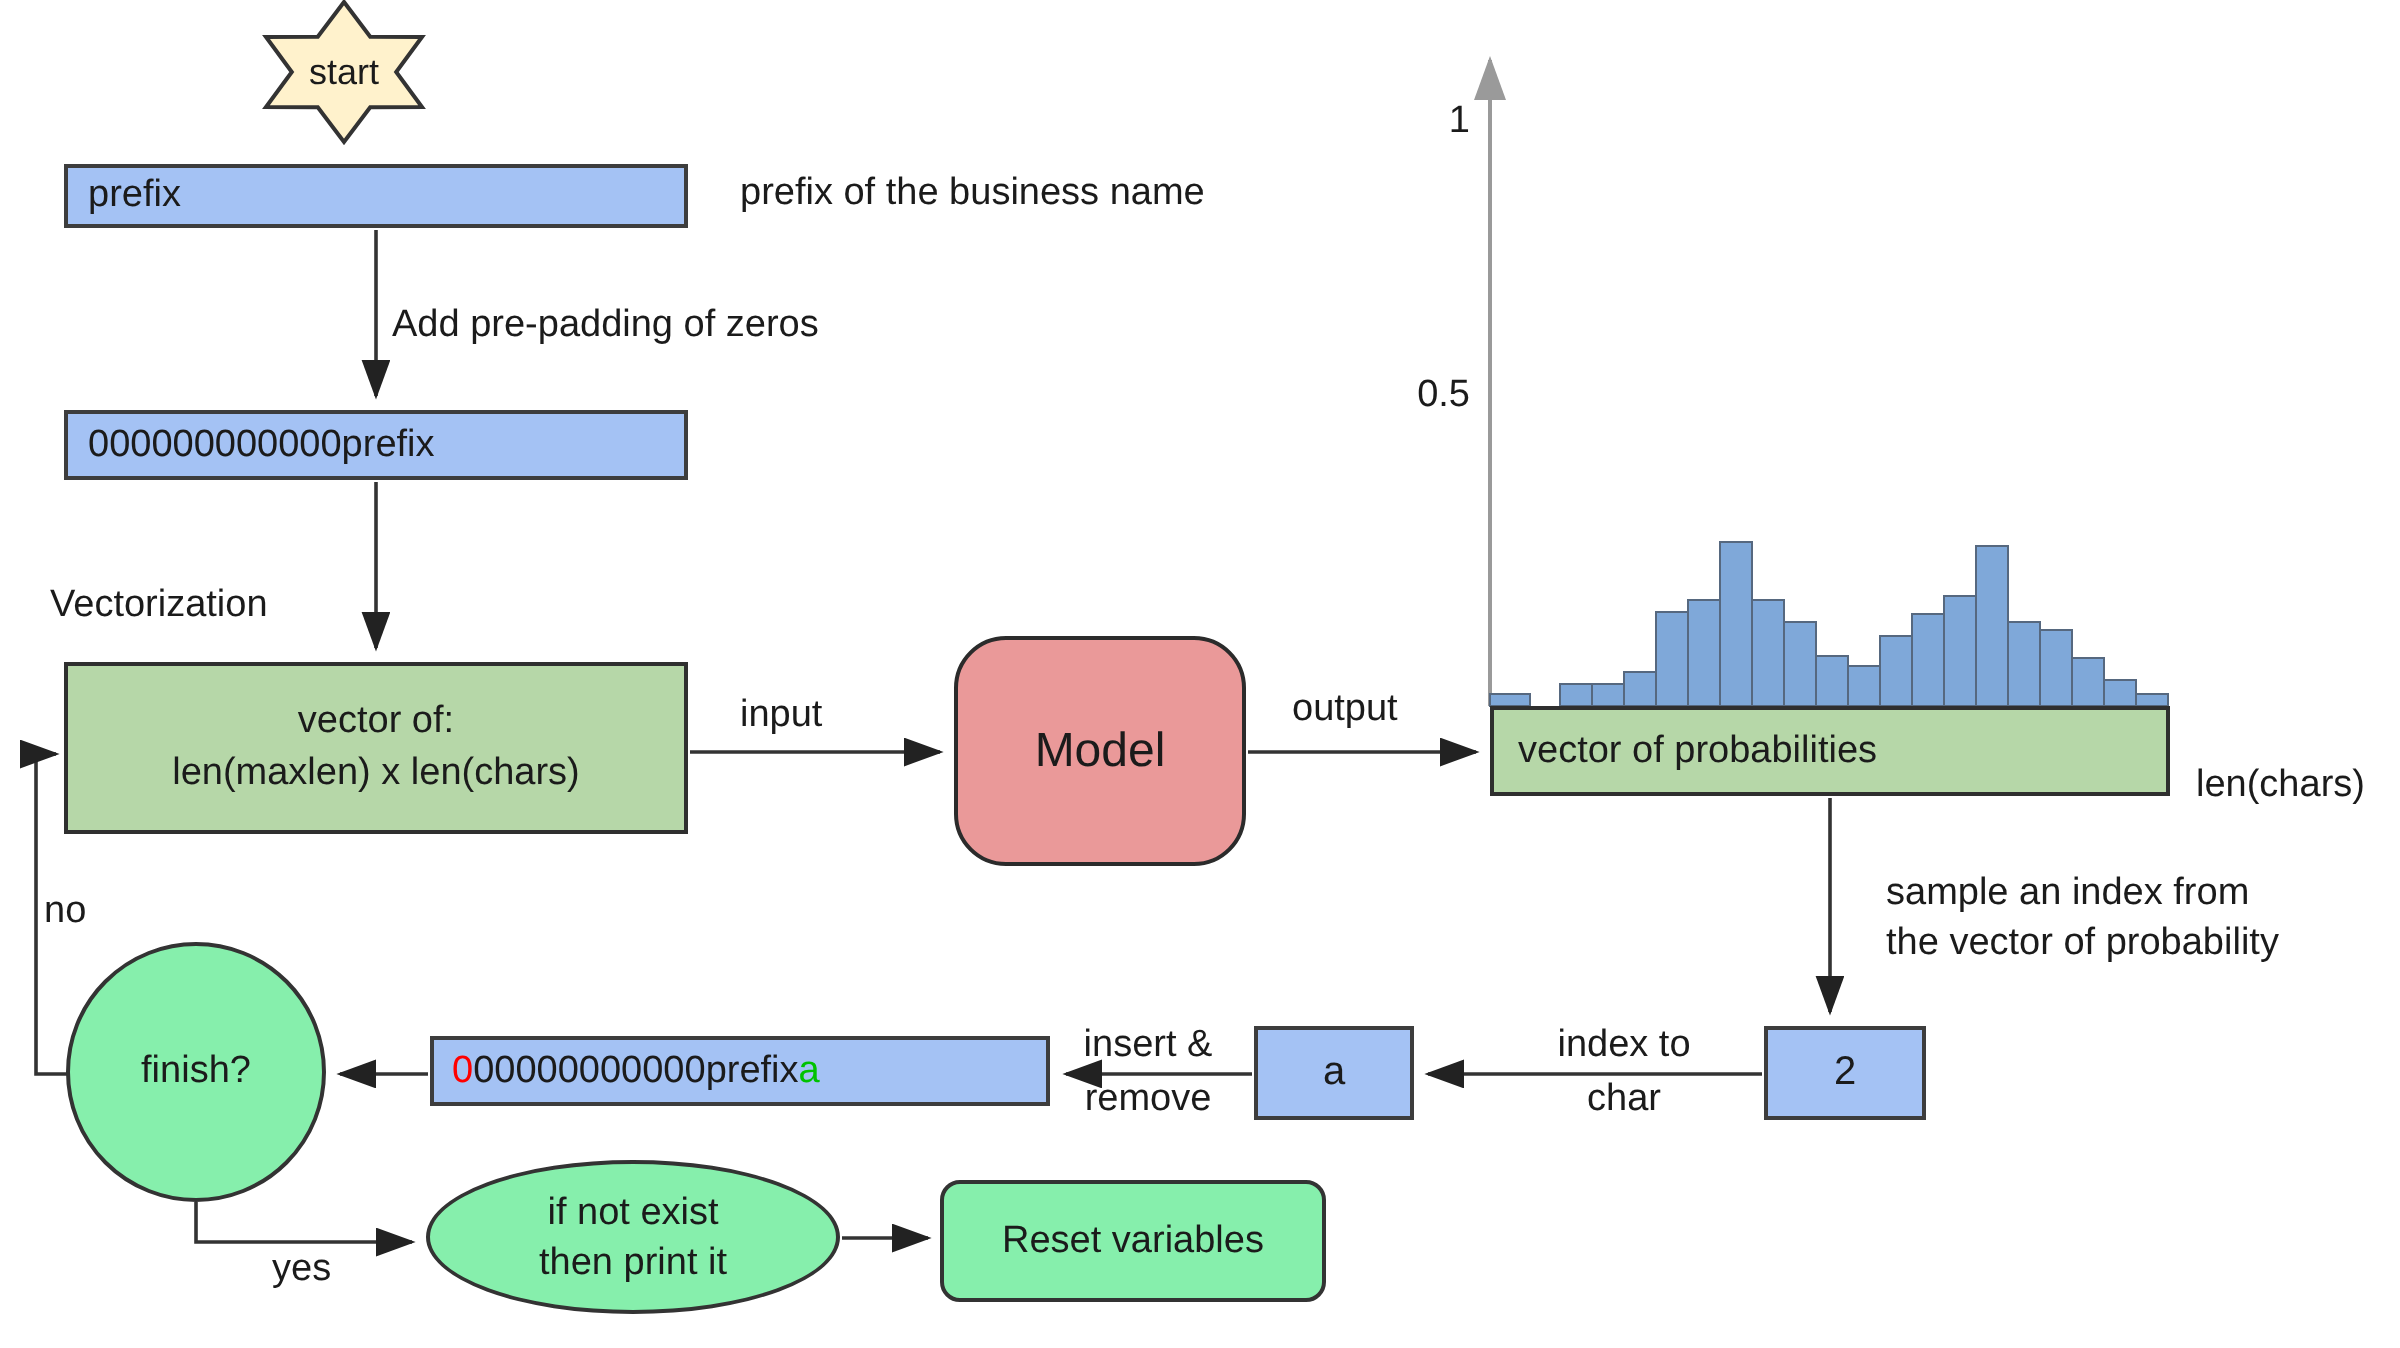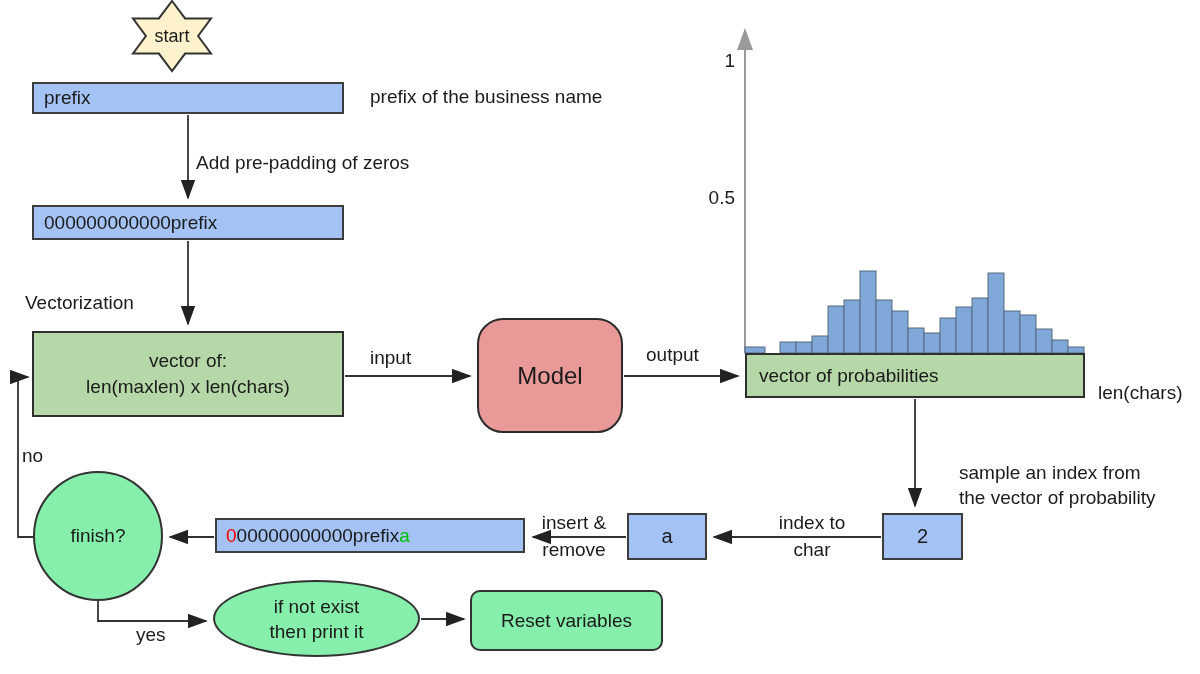--- a/index.html
+++ b/index.html
@@ -116,21 +116,21 @@
   <div class="label" style="left:646px;top:343px;">output</div>
 
   <div class="label" style="left:695px;top:49px;width:40px;text-align:right;">1</div>
   <div class="label" style="left:695px;top:186px;width:40px;text-align:right;">0.5</div>
 
   <div class="box green vcenter prob-box">
     <span>vector of probabilities</span>
   </div>
   <div class="label" style="left:1098px;top:349px;margin-top:32px;">len(chars)</div>
 
-  <div class="label" style="left:943px;top:460px;line-height:25px;margin-left:16px;">
+  <div class="label" style="left:943px;top:434px;line-height:25px;">
     <div>sample an index from</div>
     <div>the vector of probability</div>
   </div>
 
   <div class="box blue hcenter index-box">
     <span>2</span>
   </div>
 
   <div class="label" style="left:762px;top:511px;width:100px;text-align:center;">index to</div>
   <div class="label" style="left:762px;top:538px;width:100px;text-align:center;">char</div>

